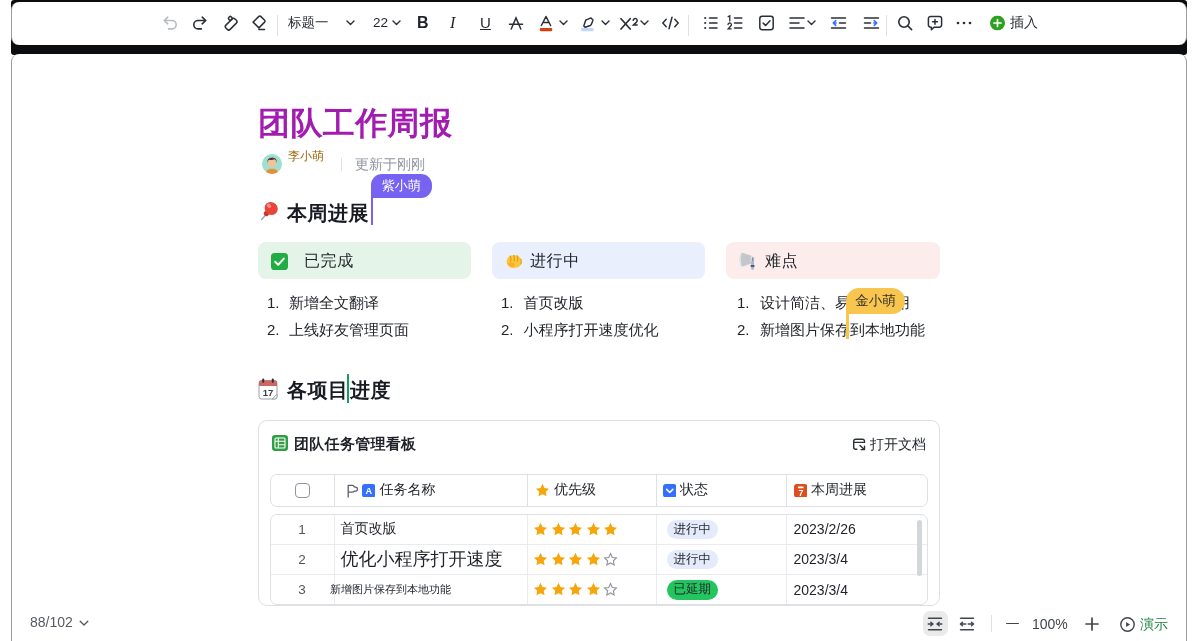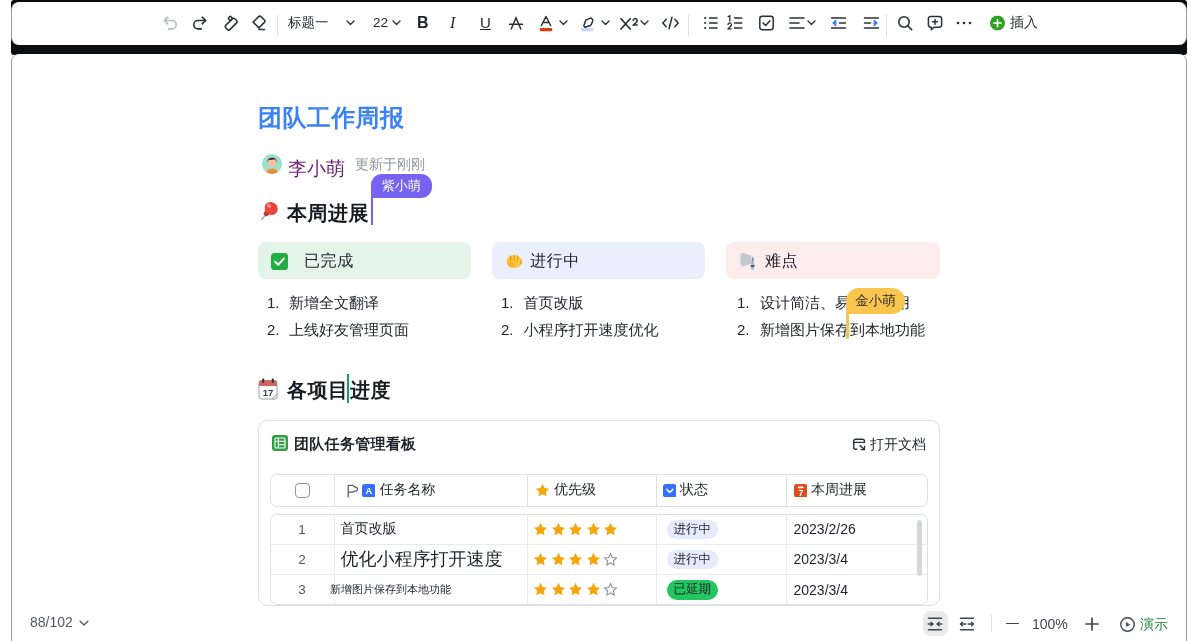--- a/index.html
+++ b/index.html
@@ -143,36 +143,36 @@
     </svg>
 
   <svg class="ticon" style="left:978px" width="15" height="15" viewBox="0 0 15 15">
       <circle cx="7.5" cy="7.5" r="7.5" fill="#2ea121"></circle>
       <path d="M7.5 4 V11 M4 7.5 H11" stroke="#fff" stroke-width="1.7" stroke-linecap="round"></path>
     </svg>
   <div class="ttext" style="left:998px;font-size:14px">插入</div>
 </div>
 <div class="abs content"></div>
 
-<div class="abs" style="left:258px;top:102px;font-size:24px;font-weight:bold;color:#3b82f6;letter-spacing:.4px">团队工作周报</div>
+<div class="abs" style="left:258px;top:102px;font-size:32px;font-weight:bold;color:#a21caf;letter-spacing:.4px">团队工作周报</div>
 
 <svg class="abs" style="left:262px;top:154px" width="20" height="20" viewBox="0 0 20 20">
     <defs>
       <clipPath id="av">
         <circle cx="10" cy="10" r="10"></circle>
       </clipPath>
     </defs>
     <g clip-path="url(#av)">
       <rect width="20" height="20" fill="#9fdfcd"></rect>
       <path d="M3.2 21 Q3.8 14.8 10 14.8 Q16.2 14.8 16.8 21 Z" fill="#ee8c3a"></path>
       <circle cx="10" cy="9" r="4.2" fill="#f3c29c"></circle>
       <path d="M5.4 9.4 Q4.6 3.6 10.2 3.4 Q15.4 3.6 14.6 9.2 Q14.4 6.2 12.8 5.3 Q9.8 6.6 7 5.7 Q5.6 6.6 5.4 9.4 Z" fill="#503628"></path>
     </g>
   </svg>
-<div class="abs" style="left:288px;top:156px;font-size:19px;color:#701a75">李小萌</div>
+<div class="abs" style="left:288px;top:148px;font-size:12px;color:#a16207">李小萌</div>
 <div class="abs" style="left:341px;top:158px;width:1px;height:13px;background:#dee0e3"></div>
 <div class="abs" style="left:355px;top:155.5px;font-size:14px;color:#8f959e">更新于刚刚</div>
 
 <div class="bubble" style="left:370.5px;top:174px;width:61.5px;height:24px;background:#7763f2;border-radius:11px 11px 11px 0">紫小萌</div>
 <div class="caret" style="left:370.5px;top:198px;height:27px;background:#7763f2"></div>
 
 <svg class="abs" style="left:259px;top:200px" width="20" height="21" viewBox="0 0 20 21">
     <path d="M8.2 13.2 L2.6 19.6" stroke="#93a1b0" stroke-width="1.4" stroke-linecap="round"></path>
     <path d="M6.9 10.3 L10.5 14.2 L8.9 15.7 C8 16.5 6.6 16.5 5.8 15.6 L5.2 15 C4.4 14.1 4.5 12.7 5.3 11.9 Z" fill="#c73930"></path>
     <ellipse cx="12.2" cy="8.4" rx="6.8" ry="6.2" transform="rotate(42 12.2 8.4)" fill="#e8443a"></ellipse>

